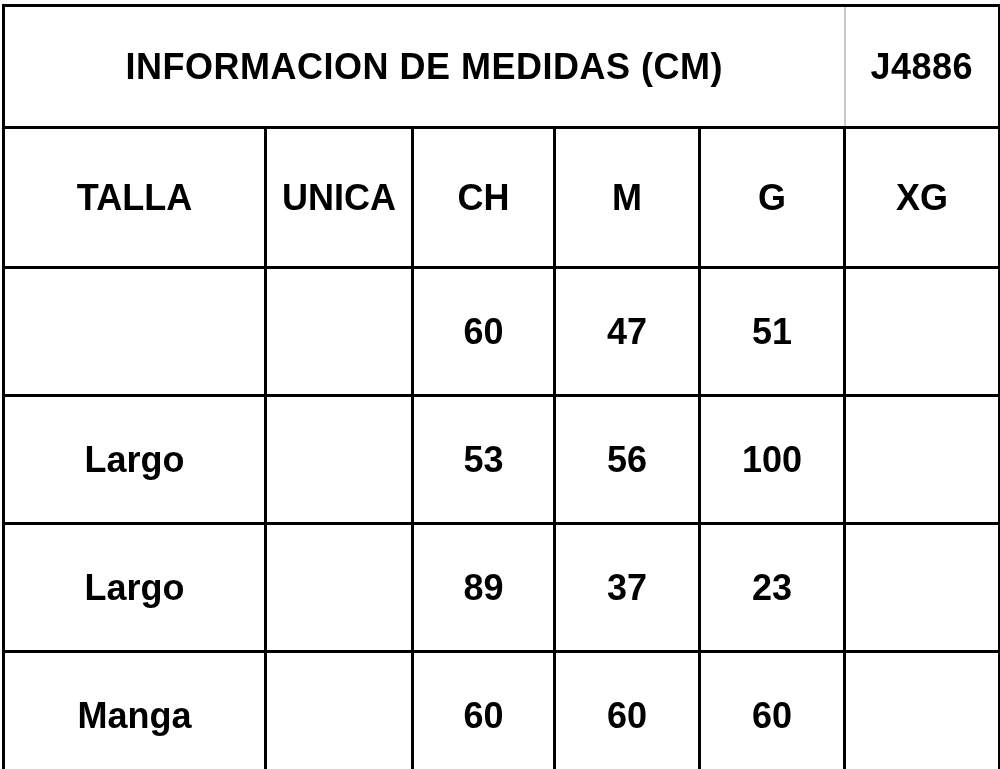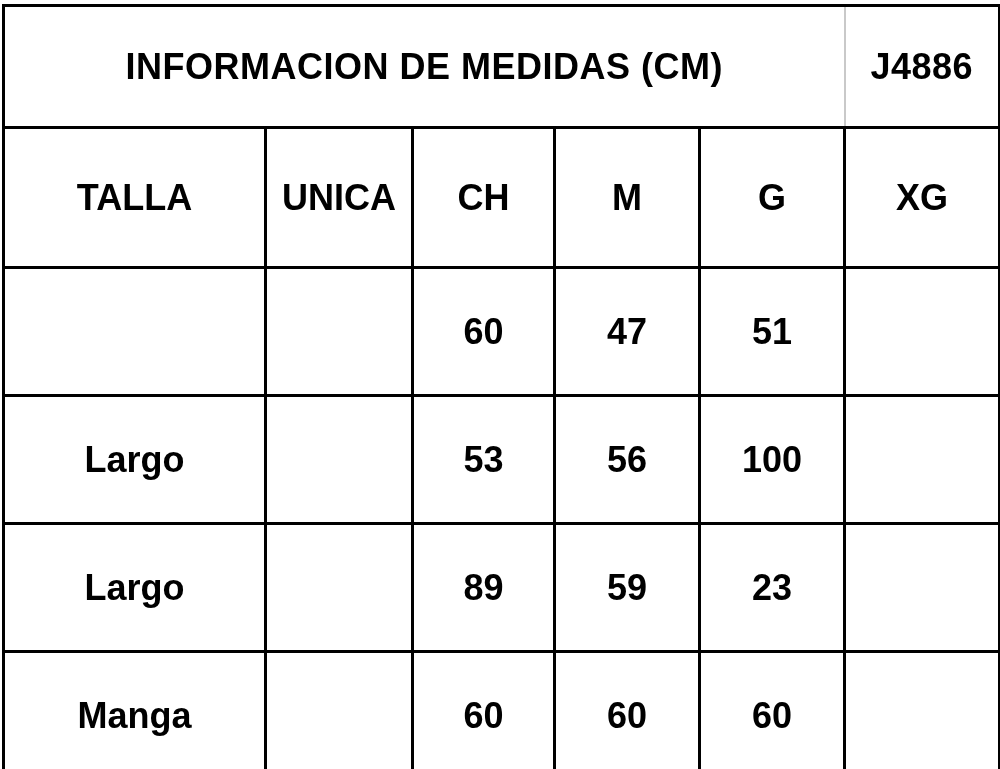--- a/index.html
+++ b/index.html
@@ -118,21 +118,21 @@
         <td class="empty-cell"></td>
         <td>53</td>
         <td>56</td>
         <td>100</td>
         <td class="empty-cell"></td>
       </tr>
       <tr class="r-data">
         <td class="label-cell">Largo</td>
         <td class="empty-cell"></td>
         <td>89</td>
-        <td>59</td>
+        <td>37</td>
         <td>23</td>
         <td class="empty-cell"></td>
       </tr>
       <tr class="r-data">
         <td class="label-cell">Manga</td>
         <td class="empty-cell"></td>
         <td>60</td>
         <td>60</td>
         <td>60</td>
         <td class="empty-cell"></td>

